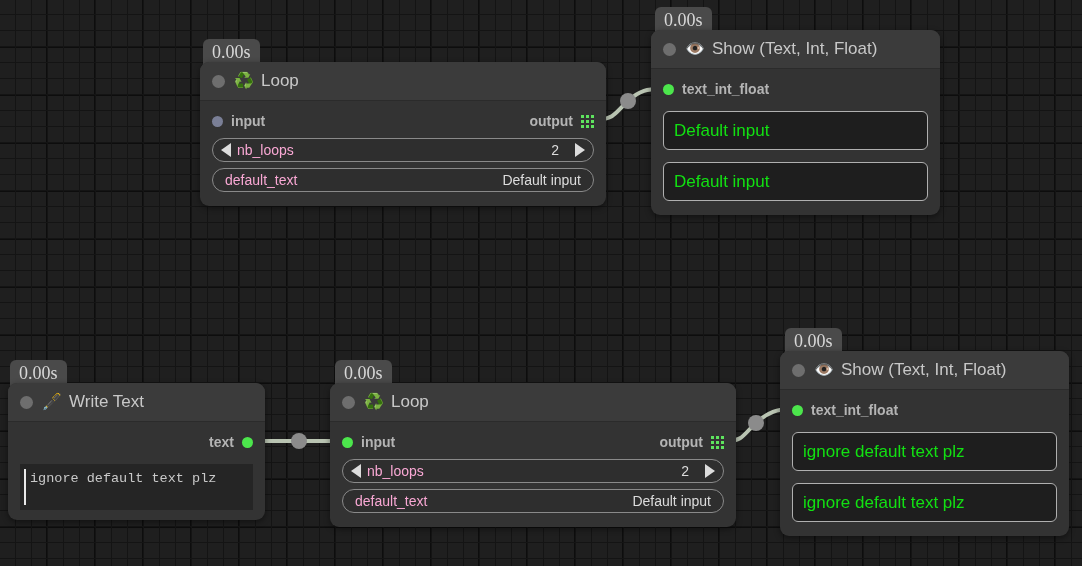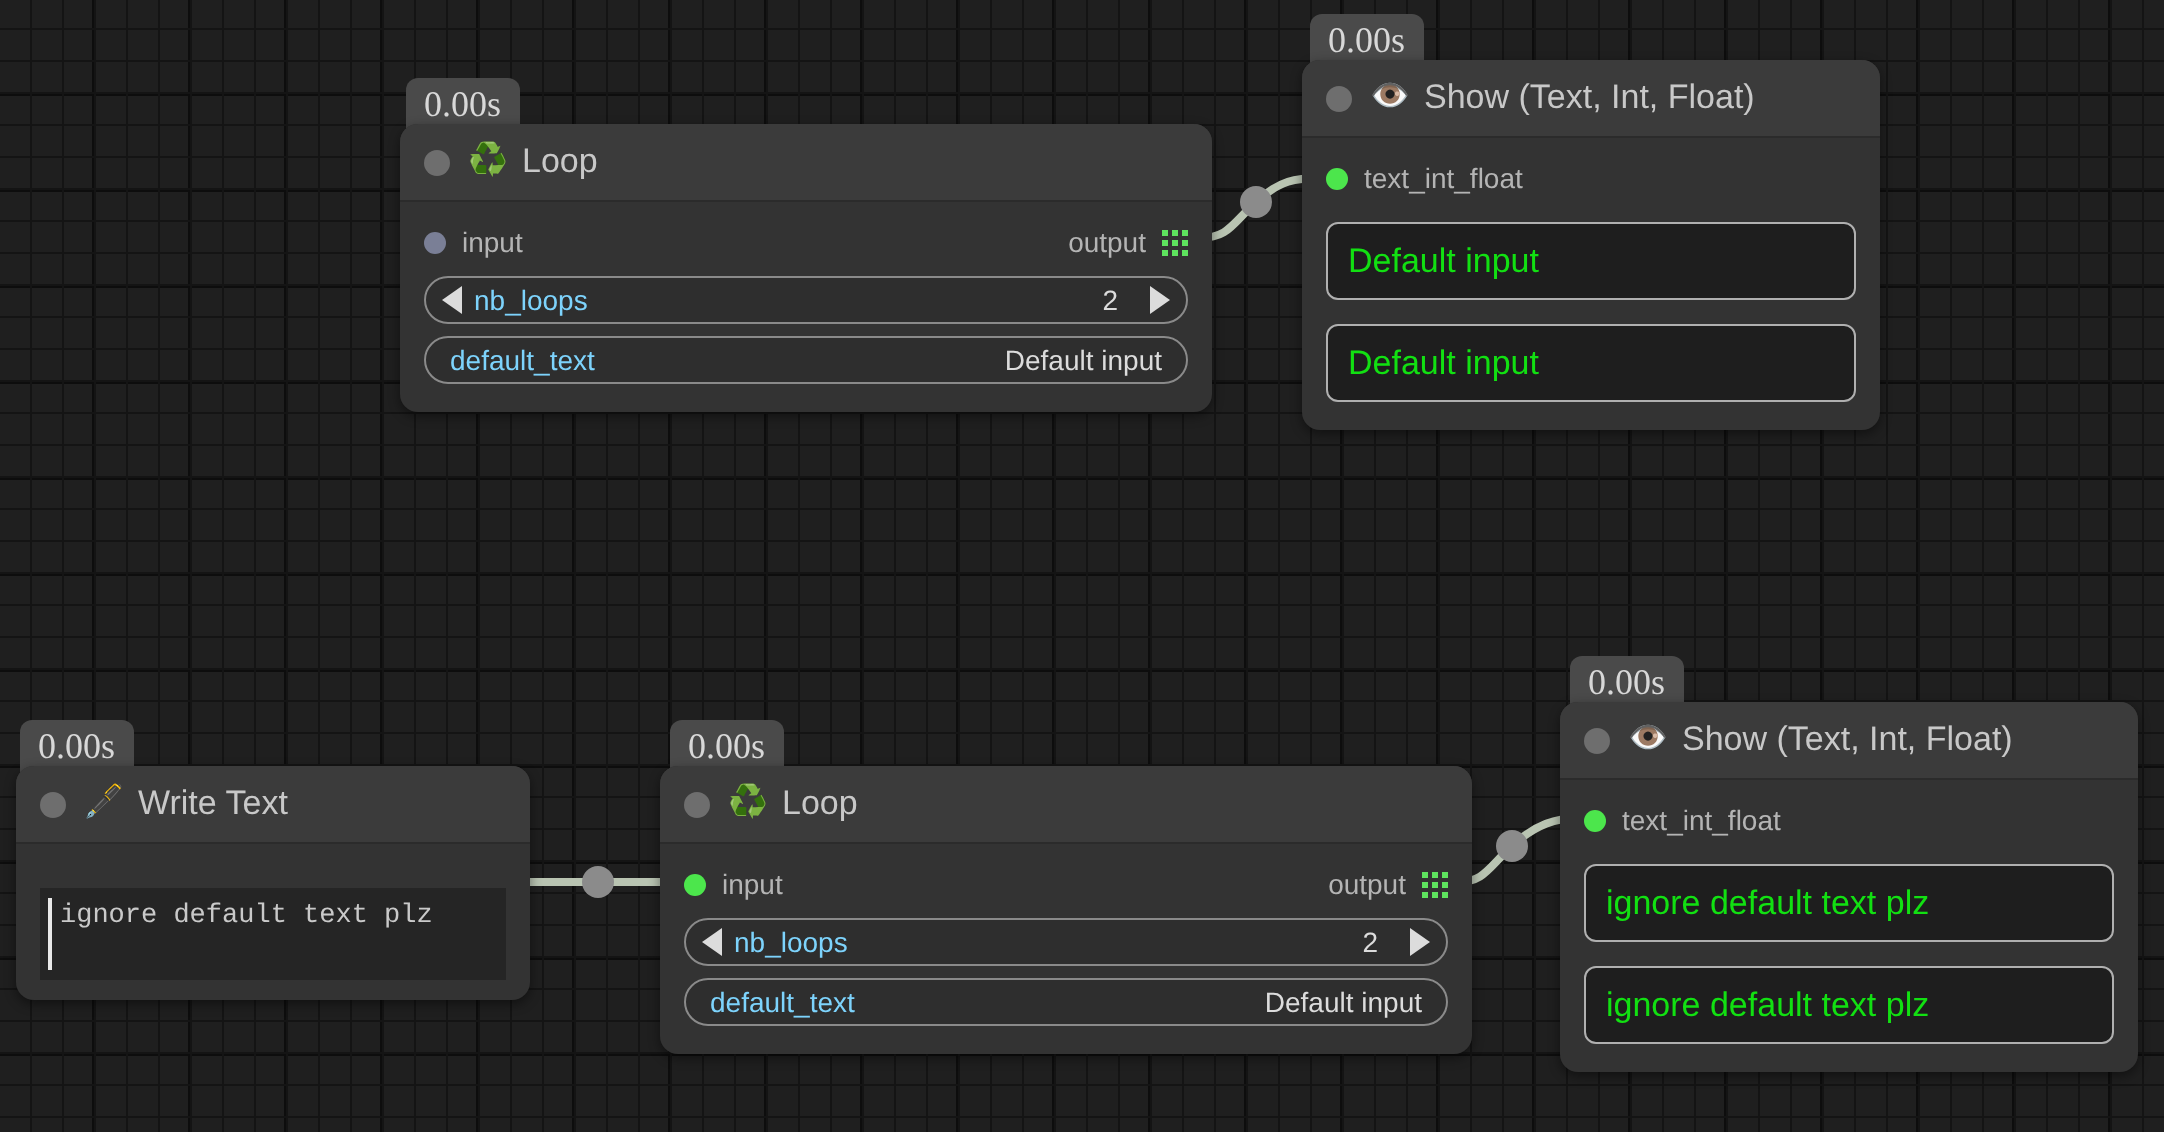--- a/index.html
+++ b/index.html
@@ -89,20 +89,21 @@
     display: flex;
     align-items: center;
     justify-content: space-between;
     height: 20px;
     margin-bottom: 7px;
   }
   .port-left, .port-right {
     display: flex;
     align-items: center;
     gap: 8px;
+    font-weight: bold;
   }
   .port-dot {
     width: 11px;
     height: 11px;
     border-radius: 50%;
     flex: 0 0 auto;
   }
   .port-dot.green { background: #4ce64c; }
   .port-dot.gray  { background: #7a7f96; }
   .port-label {
@@ -132,21 +133,21 @@
     justify-content: space-between;
     height: 24px;
     border: 1px solid #8a8a8a;
     border-radius: 13px;
     background: #2e2e2e;
     padding: 0 12px;
     margin-top: 6px;
     box-sizing: border-box;
   }
   .pill .pname {
-    color: #7dd3fc;
+    color: #f9a8d4;
     font-size: 14px;
     white-space: nowrap;
   }
   .pill .pval {
     color: #dcdcdc;
     font-size: 14px;
     white-space: nowrap;
   }
   .pill.stepper { padding: 0 8px; }
   .pill.stepper .pname { margin-left: 16px; }
@@ -285,20 +286,26 @@
   </div>
 
   <div class="time-badge" style="left:10px; top:360px;">0.00s</div>
   <div class="node" style="left:8px; top:383px; width:257px;">
     <div class="node-header">
       <span class="hdr-dot"></span>
       <span class="hdr-icon">🖋️</span>
       <span class="hdr-title">Write Text</span>
     </div>
     <div class="node-body" style="padding-bottom:10px;">
+      <div class="port-row" style="justify-content:flex-end; margin-bottom:2px;">
+        <div class="port-right">
+          <span class="port-label">text</span>
+          <span class="port-dot green"></span>
+        </div>
+      </div>
       <div class="text-editor">
         <span class="caret"></span>
         <span>ignore default text plz</span>
       </div>
     </div>
   </div>
 
   <div class="time-badge" style="left:335px; top:360px;">0.00s</div>
   <div class="node" style="left:330px; top:383px; width:406px;">
     <div class="node-header">

